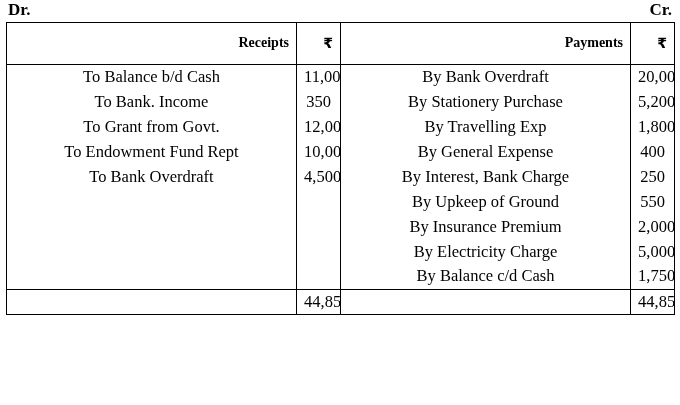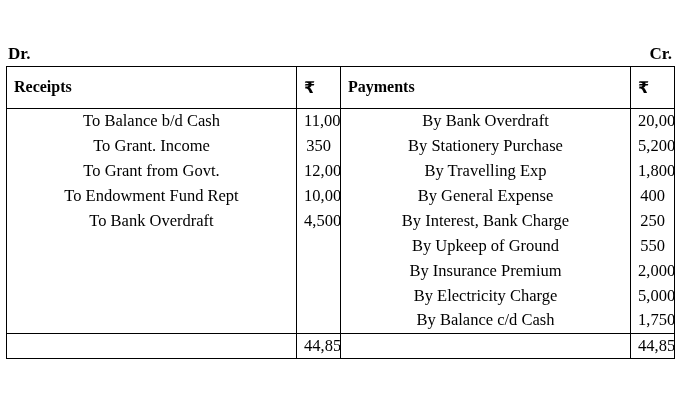--- a/index.html
+++ b/index.html
@@ -23,21 +23,20 @@
   }
   .dr-cr-row {
     display: flex;
     justify-content: space-between;
     align-items: flex-end;
     font-size: 17px;
     font-weight: bold;
     padding: 1px 2px 2px 2px;
     height: 22px;
     box-sizing: border-box;
-    margin-top: 44px;
   }
   table.ledger {
     width: 668px;
     border-collapse: collapse;
     table-layout: fixed;
     border: 1.6px solid #000;
   }
   table.ledger td, table.ledger th {
     border-left: 1.4px solid #000;
     border-right: 1.4px solid #000;
@@ -47,22 +46,22 @@
     height: 25px;
     box-sizing: border-box;
     vertical-align: middle;
     overflow: hidden;
     white-space: nowrap;
     text-align: center;
   }
   table.ledger thead th {
     border-bottom: 1.6px solid #000;
     font-weight: bold;
-    text-align: left;
-    font-size: 16px;
+    text-align: right;
+    font-size: 14px;
     height: 42px;
   }
   .col-particulars { width: 290px; text-align: left; }
   .col-amount { width: 44px; text-align: right; }
   .rupee { font-family: "DejaVu Sans", sans-serif; font-size: 15px; }
   tbody tr.total-row td {
     border-top: 1.6px solid #000;
   }
   tbody tr:last-child td {
     border-bottom: none;
@@ -88,21 +87,21 @@
       </tr>
     </thead>
     <tbody id="ledger-body">
         <tr>
           <td class="col-particulars">To Balance b/d Cash</td>
           <td class="col-amount">11,000</td>
           <td class="col-particulars">By Bank Overdraft</td>
           <td class="col-amount">20,000</td>
         </tr>
         <tr>
-          <td class="col-particulars">To Grant. Income</td>
+          <td class="col-particulars">To Bank. Income</td>
           <td class="col-amount">350</td>
           <td class="col-particulars">By Stationery Purchase</td>
           <td class="col-amount">5,200</td>
         </tr>
         <tr>
           <td class="col-particulars">To Grant from Govt.</td>
           <td class="col-amount">12,000</td>
           <td class="col-particulars">By Travelling Exp</td>
           <td class="col-amount">1,800</td>
         </tr>

